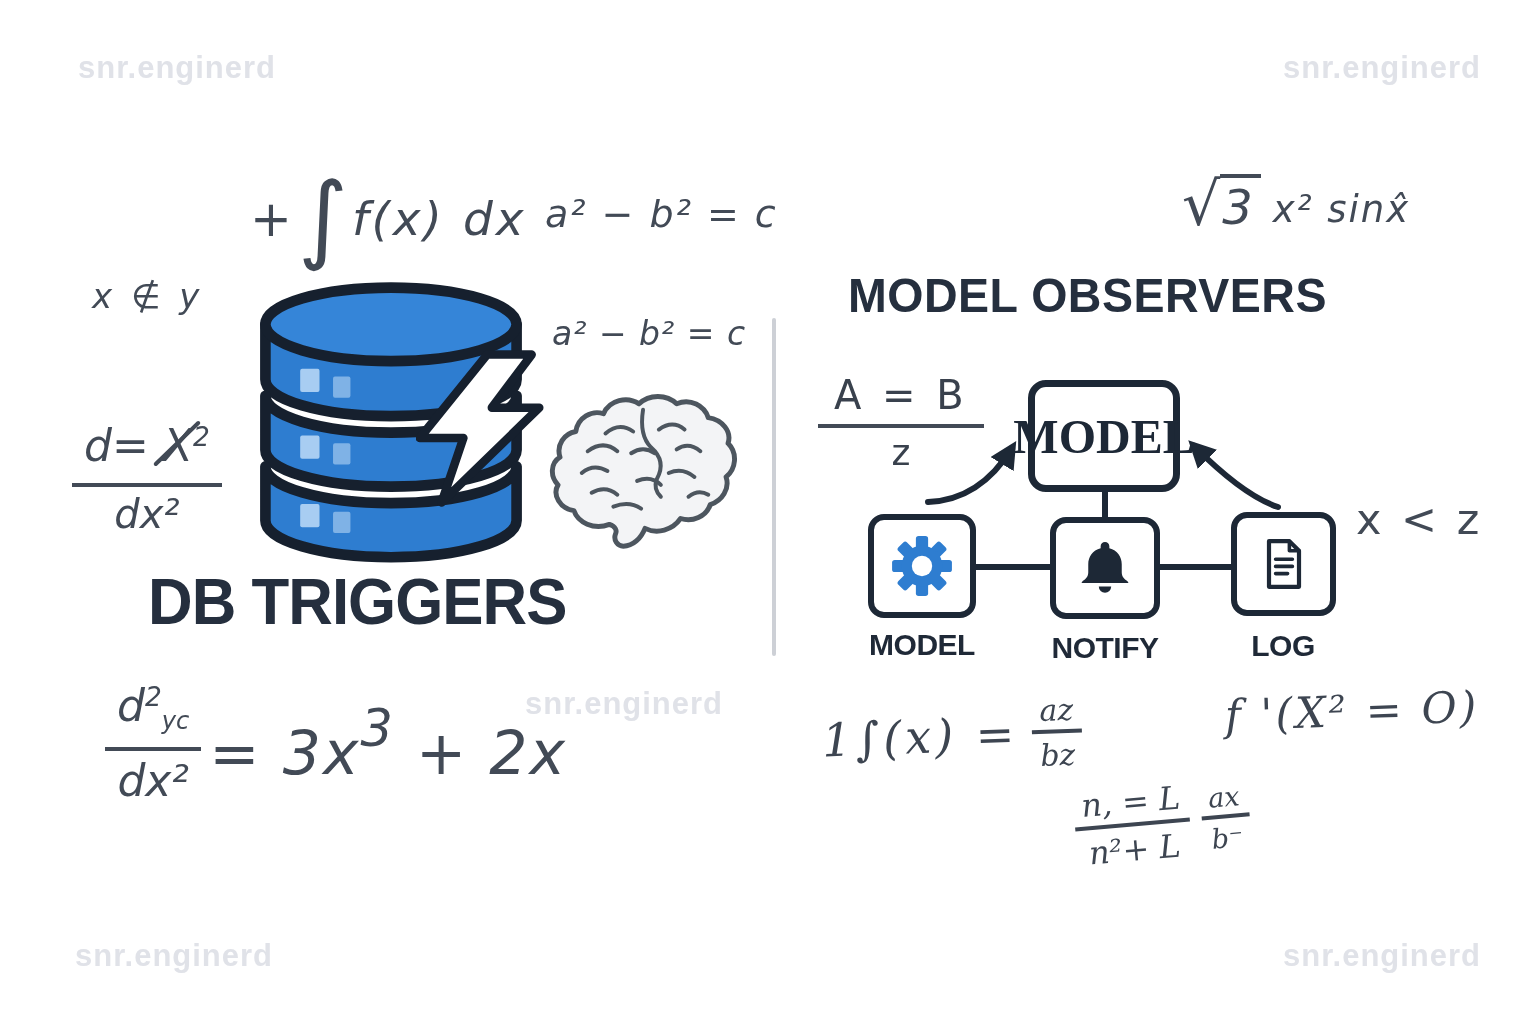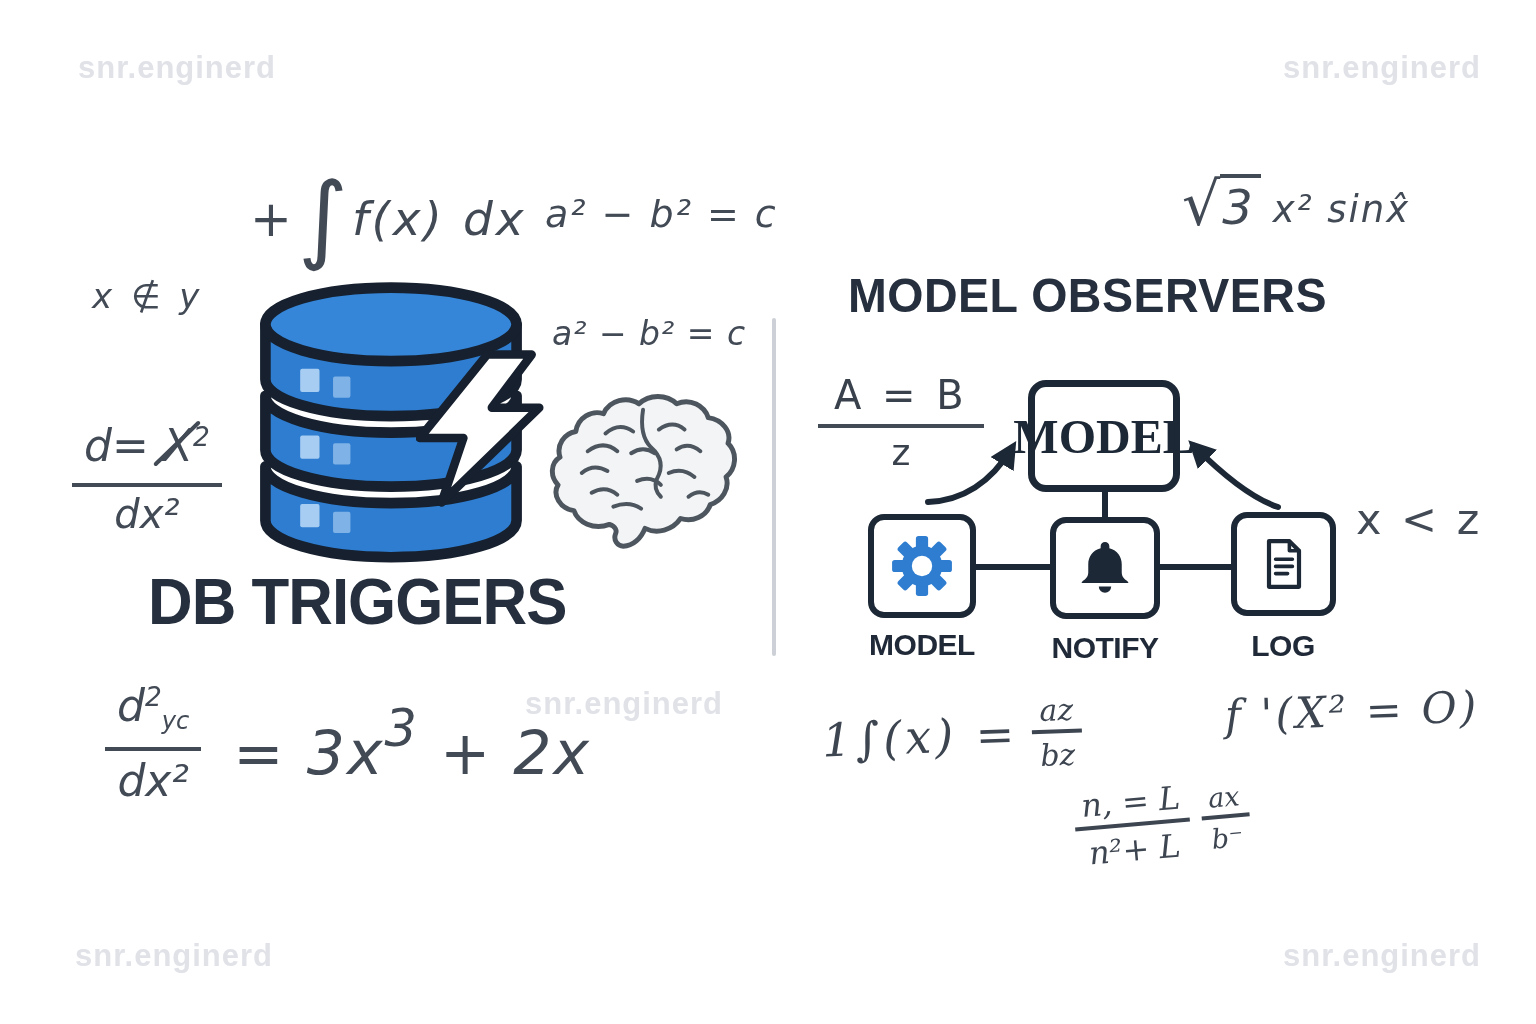--- a/index.html
+++ b/index.html
@@ -46,21 +46,21 @@
   .supx { font-size:0.6em; vertical-align:0.55em; }
   .subx { font-size:0.55em; vertical-align:-0.35em; font-style:italic; }
 
   .db-svg   { left:246px; top:278px; }
   .bolt-svg { left:416px; top:350px; }
   .brain-svg{ left:548px; top:390px; }
 
   .title-left { left:148px; top:564px; font-size:65px; letter-spacing:-1px;
                 transform:scaleX(0.95); transform-origin:left; }
 
-  .f-d2frac { left:105px; top:680px; display:flex; align-items:center; gap:32px; font-size:46px; }
+  .f-d2frac { left:105px; top:680px; display:flex; align-items:center; gap:8px; font-size:46px; }
   .f-d2frac .num, .f-d2frac .den { font-size:44px; }
   .f-d2frac .rhs { font-size:60px; letter-spacing:2px; }
   .bigsup { font-size:0.85em; vertical-align:0.55em; }
 
   
   .divider { left:772px; top:318px; width:4px; height:338px; background:#cdd0d6; border-radius:2px; }
 
   
   .f-sqrt { left:1182px; top:174px; display:flex; align-items:flex-start; }
   .f-sqrt .radical  { font-size:60px; font-style:normal; line-height:1; }

